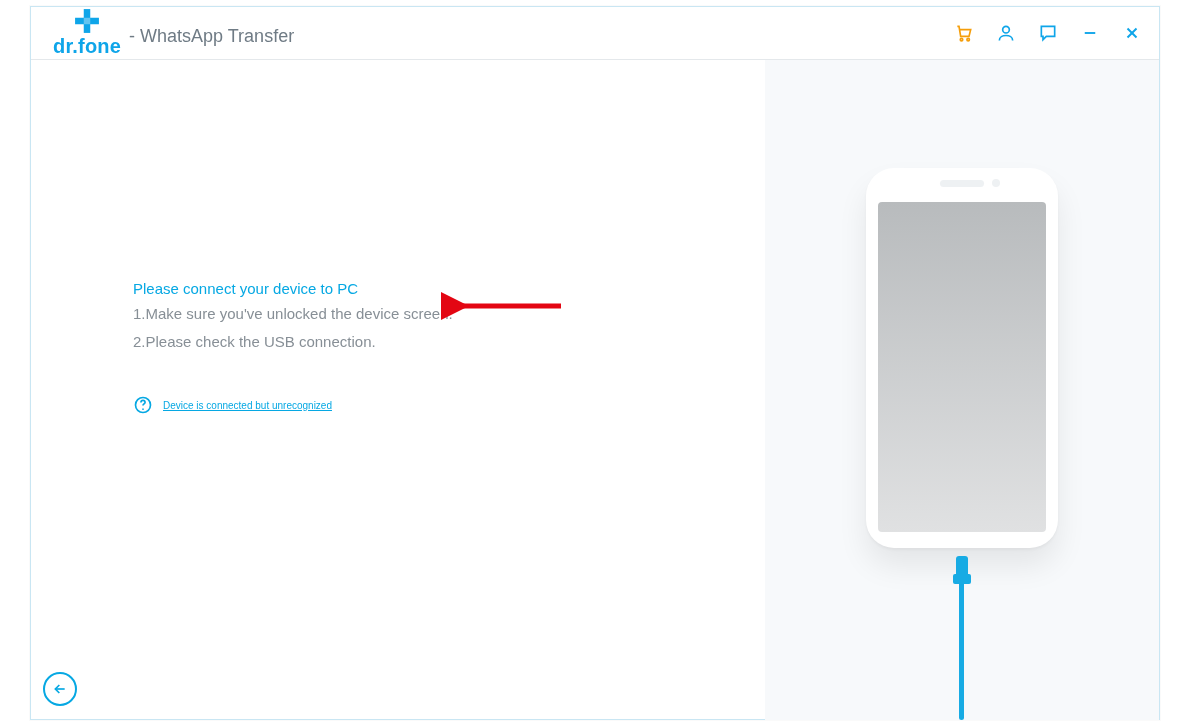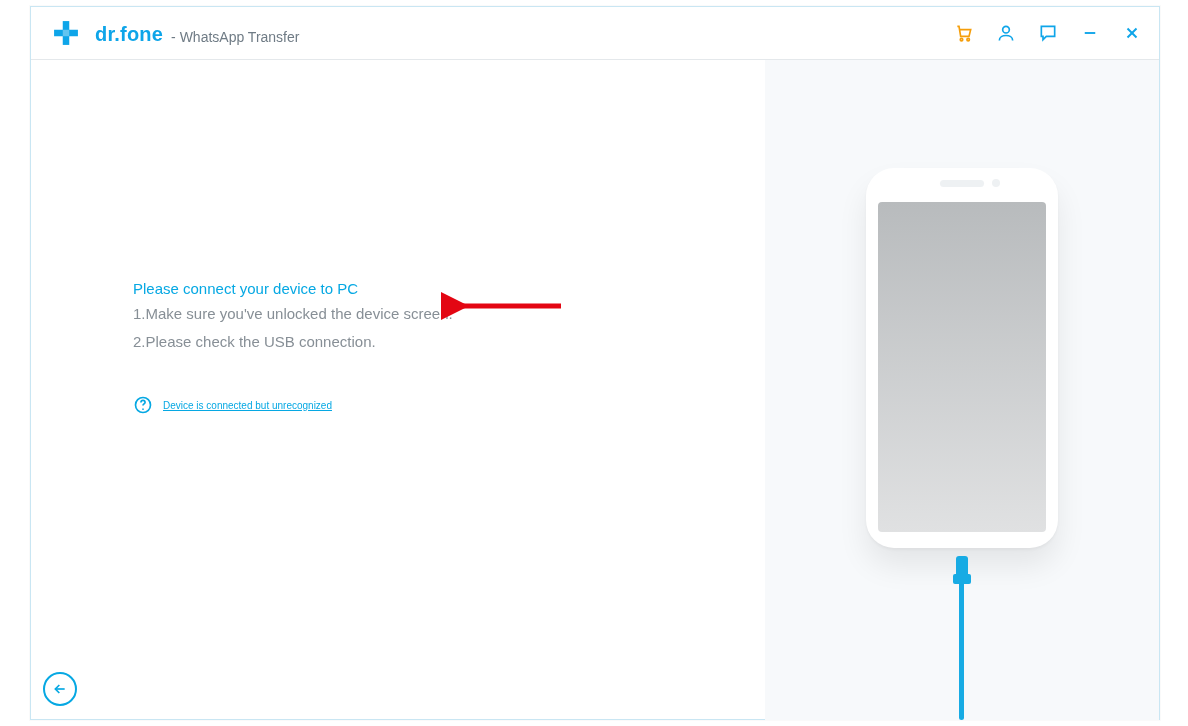--- a/index.html
+++ b/index.html
@@ -22,32 +22,33 @@
   }
   .titlebar {
     height: 52px;
     border-bottom: 1px solid #e4e8eb;
     display: flex;
     align-items: center;
     padding: 0 16px 0 22px;
   }
   .logo {
     display: flex;
-    align-items: flex-end;
-    gap: 16px;
+    align-items: center;
+    gap: 1px;
+    flex-direction: column;
   }
   .logo-text {
     font-weight: 700;
     font-size: 20px;
     color: #0ea5e9;
     letter-spacing: .2px;
   }
   .subtitle {
     color: #6f7b85;
-    font-size: 14px;
+    font-size: 18px;
     margin-left: 8px;
     font-weight: 400;
     margin-top: 7px;
   }
   .win-controls {
     margin-left: auto;
     display: flex;
     align-items: center;
     gap: 20px;
   }

